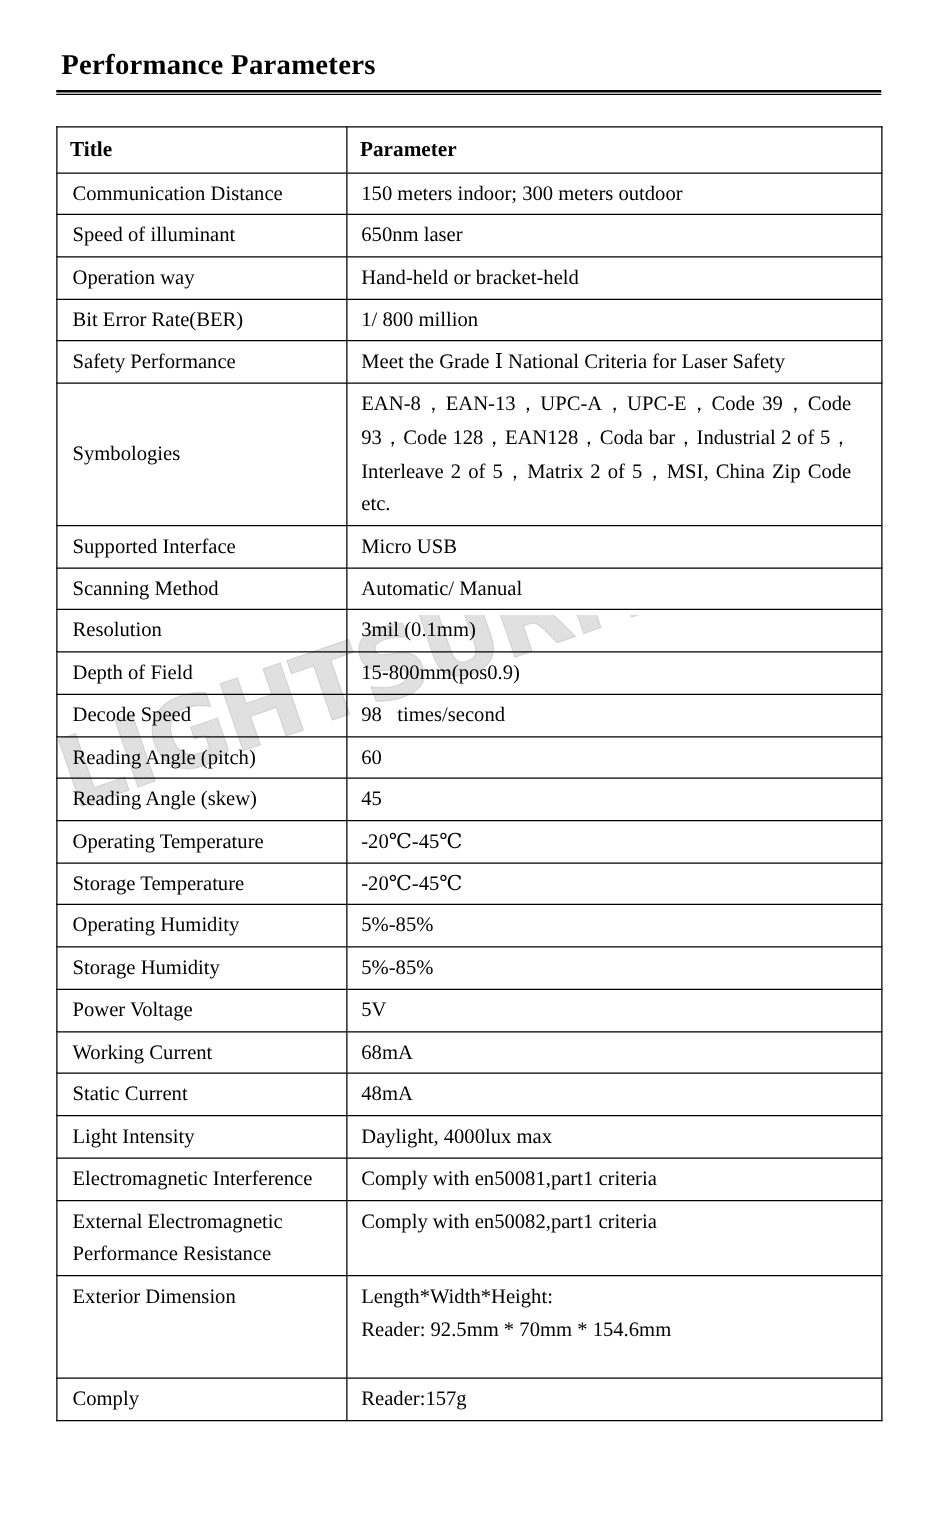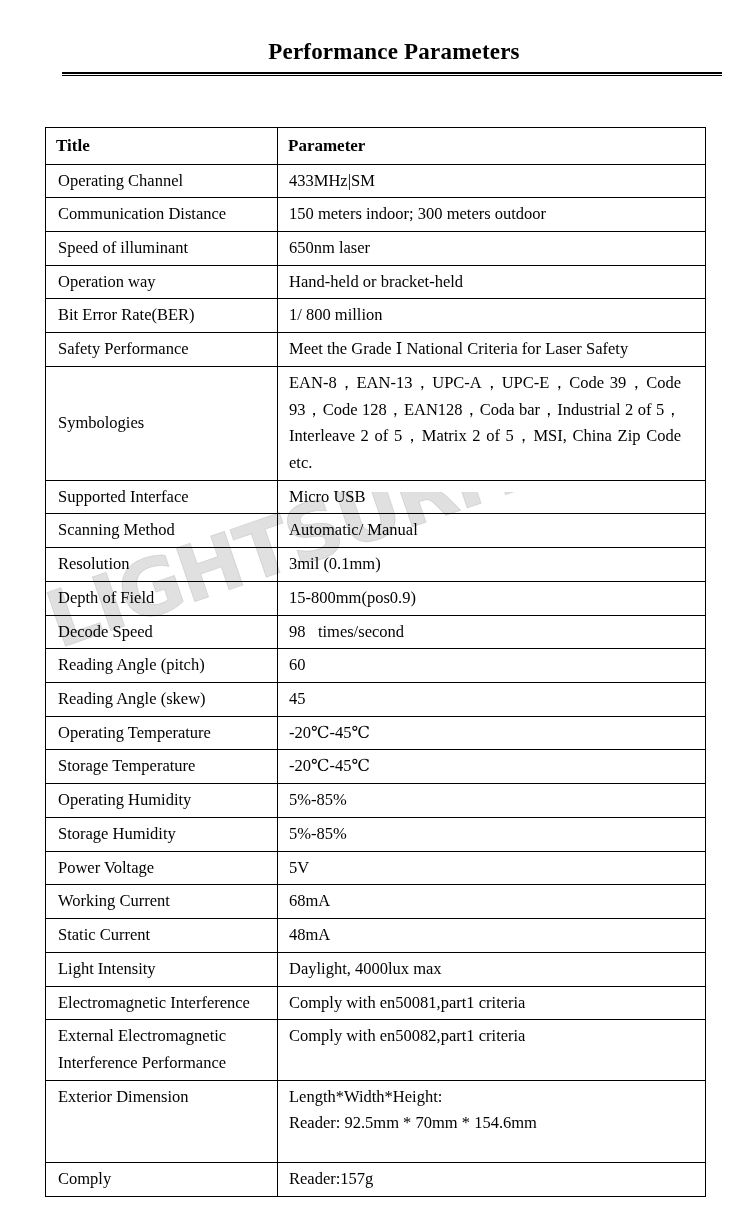--- a/index.html
+++ b/index.html
@@ -46,25 +46,24 @@
     font-size: 78px;
     letter-spacing: -2px;
     color: rgba(0, 0, 0, 0.12);
     white-space: nowrap;
     -webkit-text-stroke: 1px rgba(0,0,0,0.10);
   }
 
   
   .title-block {
     position: absolute;
-    left: 62px;
+    left: 45px;
     top: 38px;
     width: 660px;
     z-index: 2;
-    text-align: center;
   }
   .doc-title {
     font-size: 23px;
     font-weight: bold;
     font-family: "Liberation Serif", "DejaVu Serif", serif;
     line-height: 1.2;
     margin: 0 0 6px 4px;
     letter-spacing: 0.2px;
   }
   .title-rule {
@@ -73,21 +72,21 @@
     border-top: 2.2px solid #000;
     border-bottom: 1px solid #000;
     height: 1px;
     box-sizing: content-box;
   }
 
   
   .spec-table {
     position: absolute;
     left: 45px;
-    top: 127px;
+    top: 101px;
     width: 660px;
     border-collapse: collapse;
     table-layout: fixed;
     z-index: 2;
     background: transparent;
   }
   .spec-table col.c-title { width: 232px; }
   .spec-table col.c-param { width: 428px; }
 
   .spec-table td, .spec-table th {
@@ -144,24 +143,20 @@
       <col class="c-param">
     </colgroup>
     <thead>
       <tr>
         <th class="cell-title">Title</th>
         <th class="cell-param">Parameter</th>
       </tr>
     </thead>
     <tbody>
       <tr>
-        <td class="cell-title">Operating Channel</td>
-        <td class="cell-param">433MHz|SM</td>
-      </tr>
-      <tr>
         <td class="cell-title" style="width:232px">Communication Distance</td>
         <td class="cell-param">150 meters indoor;    300 meters outdoor</td>
       </tr>
       <tr>
         <td class="cell-title">Speed of illuminant</td>
         <td class="cell-param">650nm laser</td>
       </tr>
       <tr>
         <td class="cell-title">Operation way</td>
         <td class="cell-param">Hand-held or bracket-held</td>
@@ -236,21 +231,21 @@
       </tr>
       <tr>
         <td class="cell-title">Light Intensity</td>
         <td class="cell-param">Daylight, 4000lux max</td>
       </tr>
       <tr>
         <td class="cell-title" style="width:150px">Electromagnetic Interference</td>
         <td class="cell-param">Comply with en50081,part1 criteria</td>
       </tr>
       <tr>
-        <td class="cell-title" style="width:160px">External Electromagnetic Interference Performance</td>
+        <td class="cell-title" style="width:160px">External Electromagnetic Performance Resistance</td>
         <td class="cell-param">Comply with en50082,part1 criteria</td>
       </tr>
       <tr>
         <td class="cell-title">Exterior Dimension</td>
         <td class="cell-param">
           <span class="nowrapline">Length*Width*Height:</span>
           <span class="nowrapline">Reader: 92.5mm * 70mm * 154.6mm</span>
           <span class="blankline"></span>
         </td>
       </tr>

